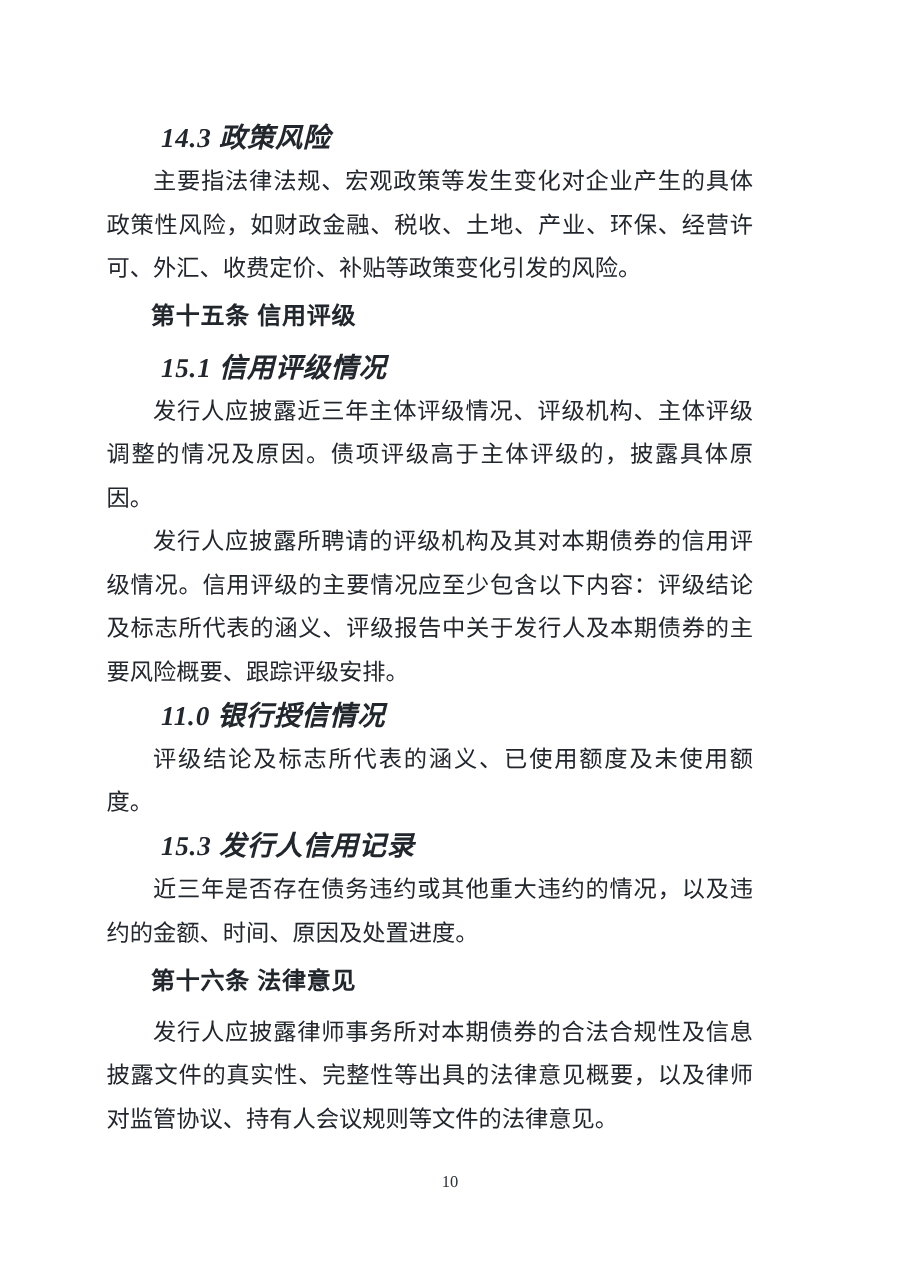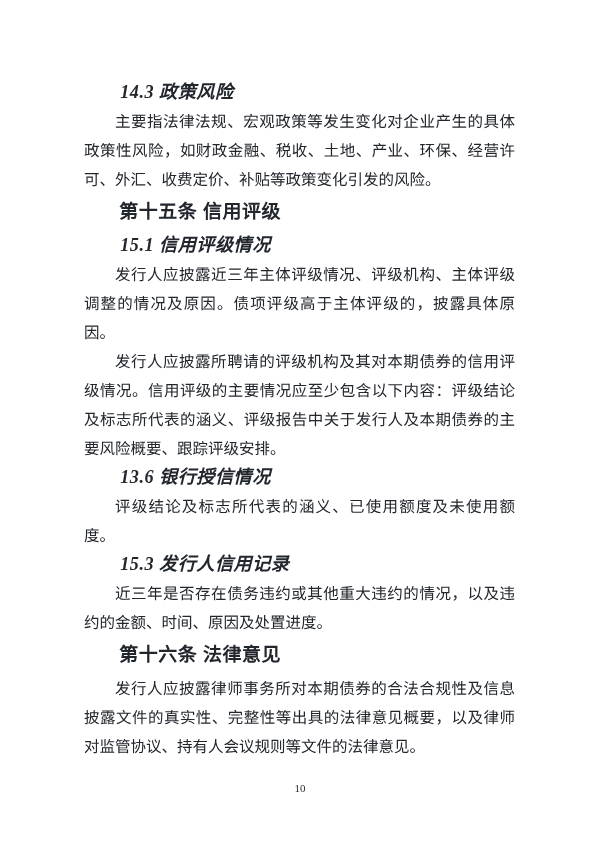--- a/index.html
+++ b/index.html
@@ -10,21 +10,21 @@
   }
   .page {
     position: relative;
     width: 600px; height: 848px;
     background: #ffffff;
     overflow: hidden;
     color: #22262d;
   }
   .text-block {
     position: absolute;
-    left: 84px; top: 78px;
+    left: 71px; top: 78px;
     width: 431px;
     font-size: 15.5px;
     line-height: 29px;
     text-align: justify;
     text-justify: inter-character;
   }
   .para {
     text-indent: 2em;
     font-family: Liberation Serif, serif;
   }
@@ -32,21 +32,21 @@
   .sub-heading {
     font-style: italic;
     font-weight: 600;
     padding-left: 2em;
     letter-spacing: 0.5px;
   }
   
   .article-heading {
     font-family: "Liberation Sans", "DejaVu Sans", sans-serif;
     font-weight: 700;
-    font-size: 19px;
+    font-size: 16px;
     padding-left: 1.85em;
     margin: 3px 0 5px 0;
     letter-spacing: 0.5px;
   }
   .page-number {
     position: absolute;
     left: 0; top: 782px;
     width: 100%;
     text-align: center;
     font-size: 11px;
@@ -66,21 +66,21 @@
 
     <h2 class="article-heading">第十五条 信用评级</h2>
 
     <h3 class="sub-heading">15.1 信用评级情况</h3>
 
     <p class="para">发行人应披露近三年主体评级情况、评级机构、主体评级调整的情况及原因。债项评级高于主体评级的，披露具体原因。</p>
 
     <p class="para">发行人应披露所聘请的评级机构及其对本期债券的信用评级情况。信用评级的主要情况应至少包含以下内容：评级结论及标志所代表的涵义、评级报告中关于发行人及本期债券的主要风险概要、跟踪评级安排。</p>
 
 
-    <h3 class="sub-heading">13.6 银行授信情况</h3>
+    <h3 class="sub-heading">11.0 银行授信情况</h3>
 
     <p class="para">评级结论及标志所代表的涵义、已使用额度及未使用额度。</p>
 
     <h3 class="sub-heading">15.3 发行人信用记录</h3>
 
     <p class="para">近三年是否存在债务违约或其他重大违约的情况，以及违约的金额、时间、原因及处置进度。</p>
 
     <h2 class="article-heading">第十六条 法律意见</h2>
 
     <p class="para">发行人应披露律师事务所对本期债券的合法合规性及信息披露文件的真实性、完整性等出具的法律意见概要，以及律师对监管协议、持有人会议规则等文件的法律意见。</p>

